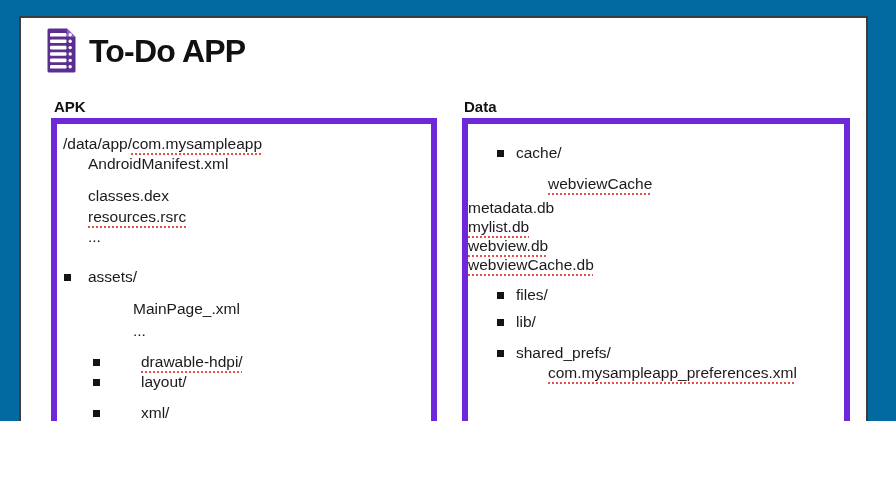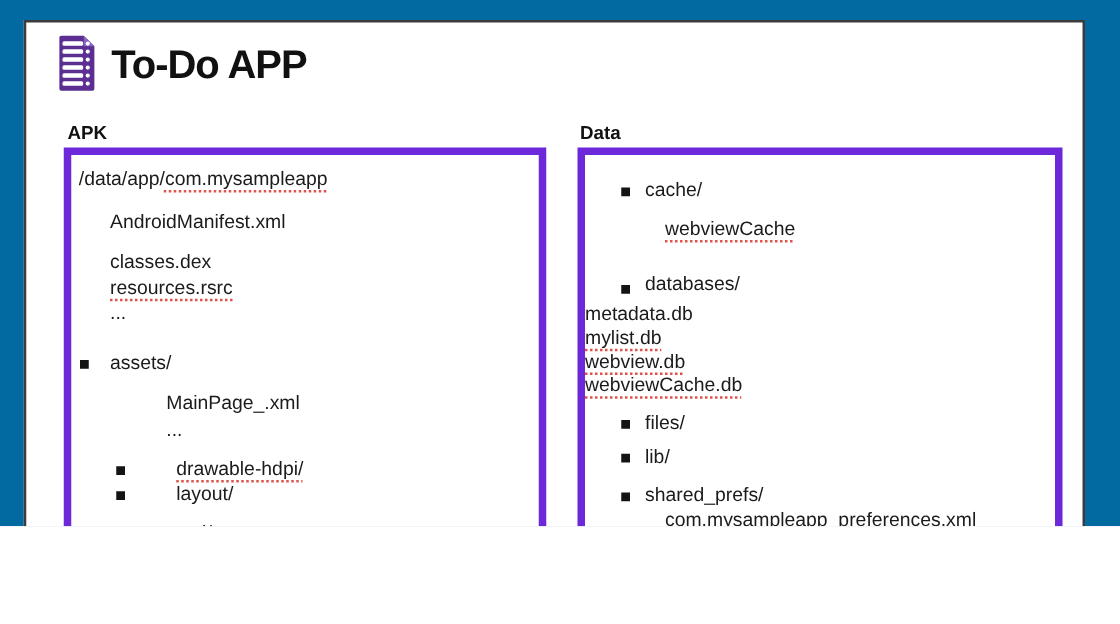--- a/index.html
+++ b/index.html
@@ -39,35 +39,35 @@
   .apk .lvl-f1{padding-left:31px;}
   .apk .lvl-b0{padding-left:31px;}
   .apk .lvl-b0 .bullet{left:7px;}
   .apk .lvl-f2{padding-left:76px;}
   .apk .lvl-b1{padding-left:84px;}
   .apk .lvl-b1 .bullet{left:36px;}
   
   .data .lvl-path{padding-left:12px;}
   .data .lvl-b0{padding-left:48px;}
   .data .lvl-b0 .bullet{left:29px;}
-  .data .lvl-f1{padding-left:64px;}
+  .data .lvl-f1{padding-left:64px;margin-left:16px;}
   .data .lvl-f2{}
   
   .sp{
     text-decoration:underline;
     text-decoration-style:dotted;
     text-decoration-color:#e0534a;
     text-decoration-thickness:2px;
     text-underline-offset:4px;
   }
   
   .mt0{margin-top:0;} .mt1{margin-top:1px;} .mt2{margin-top:2px;}
   .mt4{margin-top:4px;} .mt6{margin-top:6px;} .mt7{margin-top:7px;}
   .mt9{margin-top:12px;} .mt10{} .mt11{margin-top:11px;}
-  .mt14{margin-top:14px;} .mt19{margin-top:19px;} .mt20{margin-top:20px;}
+  .mt14{} .mt19{margin-top:19px;} .mt20{margin-top:20px;}
   .mt24{margin-top:24px;}
   .pt10{padding-top:10px;} .pt12{padding-top:12px;}
 </style>
 </head>
 <body>
 
 <div class="page">
   <div class="frame"></div>
 
   <svg class="header-icon" viewBox="0 0 31 47" xmlns="http://www.w3.org/2000/svg">
@@ -134,24 +134,20 @@
   </div>
 
   <div class="panel data">
     <div class="row lvl-b0 mt19">
       <span class="bullet"></span>
       <span>cache/</span>
     </div>
     <div class="row lvl-f1 mt11">
       <span class="sp">webviewCache</span>
     </div>
-    <div class="row lvl-b0 mt24">
-      <span class="bullet low"></span>
-      <span>databases/</span>
-    </div>
     <div class="row lvl-f2 tight mt4">
       <span>metadata.db</span>
     </div>
     <div class="row lvl-f2 tight mt0">
       <span class="sp">mylist.db</span>
     </div>
     <div class="row lvl-f2 tight mt0">
       <span class="sp">webview.db</span>
     </div>
     <div class="row lvl-f2 tight mt0">

